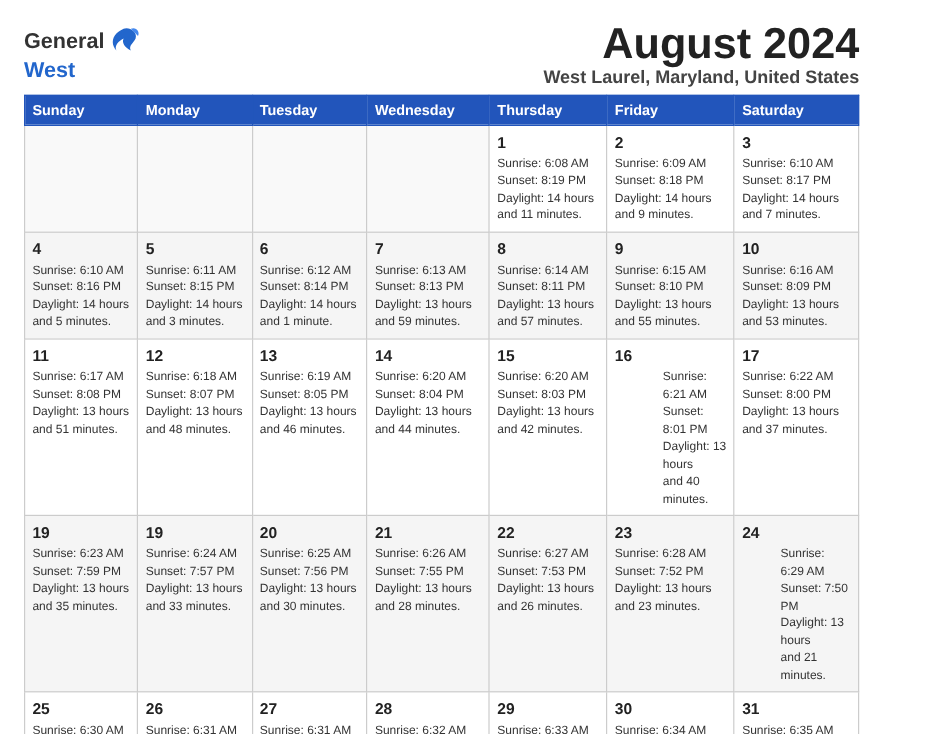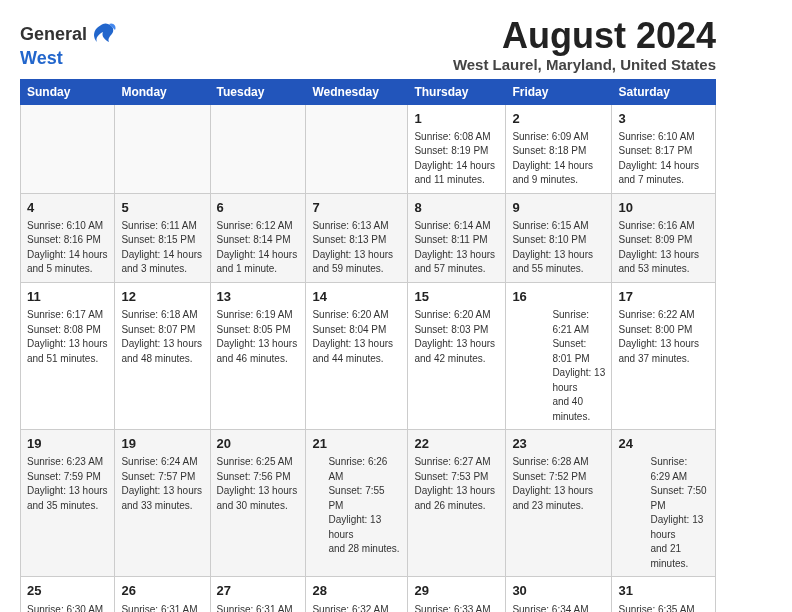--- a/index.html
+++ b/index.html
@@ -280,21 +280,21 @@
           </td>
           <td>
             <span class="day-num">20</span>
             <div class="cell-content" style="white-space: pre-line;">Sunrise: 6:25 AM
 Sunset: 7:56 PM
 Daylight: 13 hours
 and 30 minutes.</div>
           </td>
           <td>
             <span class="day-num">21</span>
-            <div class="cell-content" style="white-space: pre-line; margin-left: 16px;">Sunrise: 6:26 AM
+            <div class="cell-content" style="white-space: pre-line;">Sunrise: 6:26 AM
 Sunset: 7:55 PM
 Daylight: 13 hours
 and 28 minutes.</div>
           </td>
           <td>
             <span class="day-num">22</span>
             <div class="cell-content" style="white-space: pre-line;">Sunrise: 6:27 AM
 Sunset: 7:53 PM
 Daylight: 13 hours
 and 26 minutes.</div>

